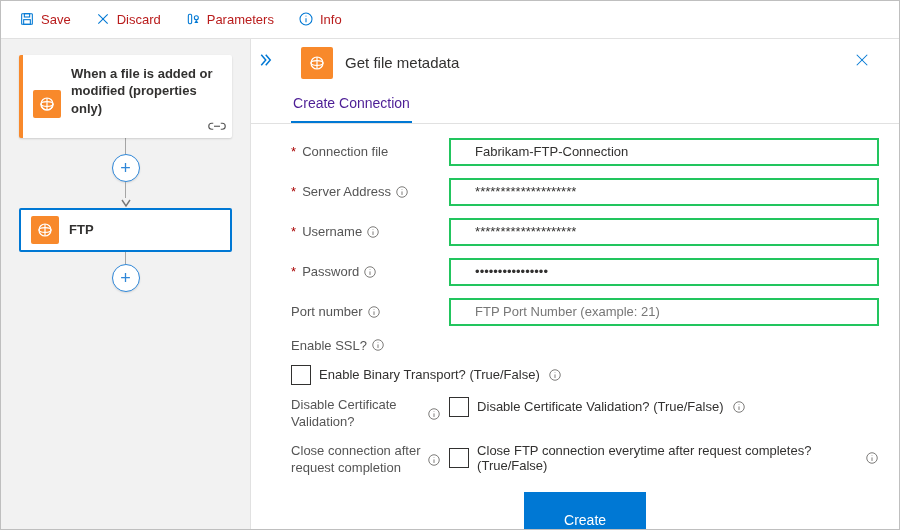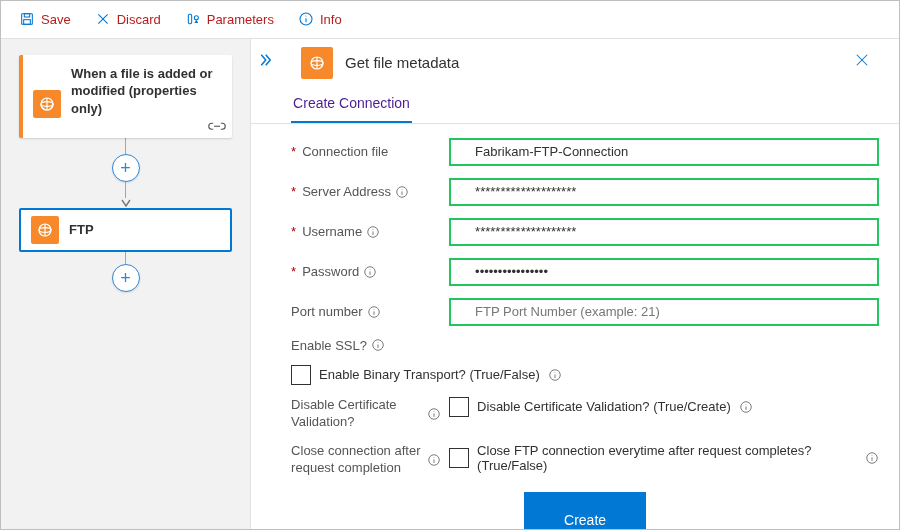--- a/index.html
+++ b/index.html
@@ -432,21 +432,21 @@
             <span class="info-icon">
                 <svg viewBox="0 0 24 24" fill="none" stroke="currentColor" stroke-width="1.4">
                   <circle cx="12" cy="12" r="9"></circle>
                   <line x1="12" y1="11" x2="12" y2="17"></line>
                   <circle cx="12" cy="7.5" r="0.8" fill="currentColor" stroke="none"></circle>
                 </svg>
               </span>
           </div>
           <div class="ctrl">
             <div class="cbx"></div>
-            <span class="ck-label">Disable Certificate Validation? (True/Create)</span>
+            <span class="ck-label">Disable Certificate Validation? (True/False)</span>
             <span class="info-icon">
                 <svg viewBox="0 0 24 24" fill="none" stroke="currentColor" stroke-width="1.4">
                   <circle cx="12" cy="12" r="9"></circle>
                   <line x1="12" y1="11" x2="12" y2="17"></line>
                   <circle cx="12" cy="7.5" r="0.8" fill="currentColor" stroke="none"></circle>
                 </svg>
               </span>
           </div>
         </div>
 

